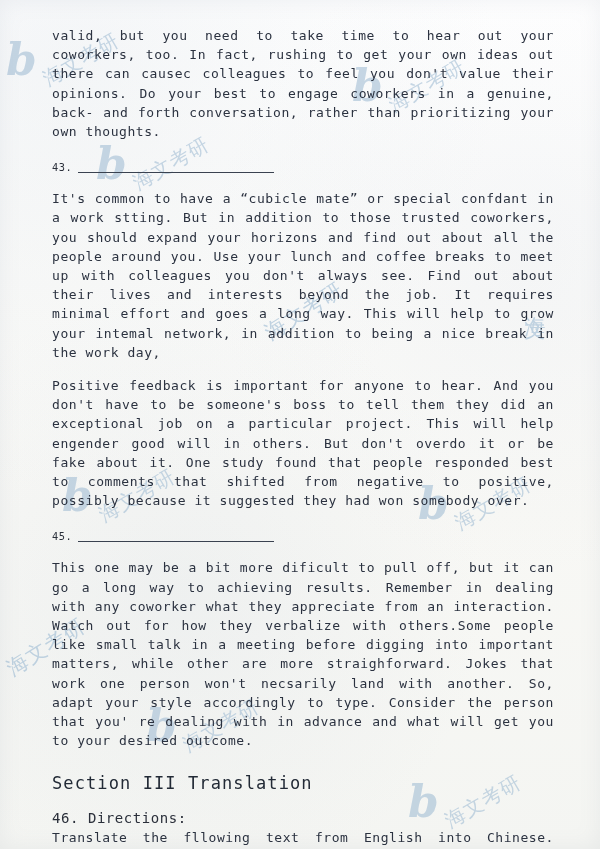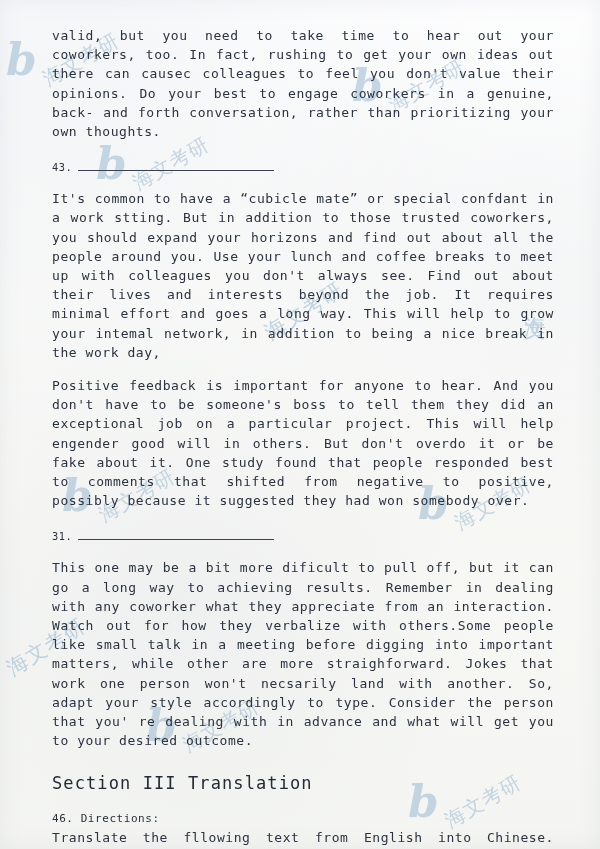--- a/index.html
+++ b/index.html
@@ -48,21 +48,21 @@
   }
   p.para.tight {
     margin-bottom: 12px;
   }
   .blank-item {
     margin: 18px 0 14px 0;
     font-size: 10.3px;
     line-height: 16px;
     letter-spacing: 0.55px;
     display: flex;
-    align-items: flex-start;
+    align-items: center;
     gap: 6px;
   }
   .blank-item .num {
     white-space: pre;
   }
   .blank-item .rule {
     display: inline-block;
     width: 196px;
     border-bottom: 1px solid #3a4250;
     height: 11px;
@@ -71,21 +71,21 @@
     margin: 22px 0 16px 0;
     font-size: 17px;
     letter-spacing: 1.1px;
     text-align: left;
     font-weight: normal;
     font-family: "DejaVu Sans Mono", monospace;
     color: #222a36;
   }
   .directions {
     margin: 0 0 0 0;
-    font-size: 11px;
+    font-size: 14px;
     letter-spacing: 0.55px;
     line-height: 19px;
   }
   
   .wm {
     position: absolute;
     z-index: 2;
     pointer-events: none;
     color: #9fb9cf;
     opacity: 0.55;
@@ -194,21 +194,21 @@
       <span class="num">43.</span>
       <span class="rule"></span>
     </div>
 
     <p class="para">It's common to have a “cubicle mate” or special confdant in a work stting. But in addition to those trusted coworkers, you should expand your horizons and find out about all the people around you. Use your lunch and coffee breaks to meet up with colleagues you don't always see. Find out about their lives and interests beyond the job. It requires minimal effort and goes a long way. This will help to grow your intemal network, in addition to being a nice break in the work day,</p>
 
 
     <p class="para">Positive feedback is important for anyone to hear. And you don't have to be someone's boss to tell them they did an exceptional job on a particular project. This will help engender good will in others. But don't overdo it or be fake about it. One study found that people responded best to comments that shifted from negative to positive, possibly because it suggested they had won somebody over.</p>
 
     <div class="blank-item">
-      <span class="num">31.</span>
+      <span class="num">45.</span>
       <span class="rule"></span>
     </div>
 
     <p class="para tight">This one may be a bit more dificult to pull off, but it can go a long way to achieving results. Remember in dealing with any coworker what they appreciate from an interaction. Watch out for how they verbalize with others.Some people like small talk in a meeting before digging into important matters, while other are more straighforward. Jokes that work one person won't necsarily land with another. So, adapt your style accordingly to type. Consider the person that you' re dealing with in advance and what will get you to your desired outcome.</p>
 
     <h2 class="section-title">Section III Translation</h2>
 
     <div class="directions">46. Directions:</div>
 
     <p class="para">Translate the fllowing text from English into Chinese. Write your translation on ANSWER SHEET. (6 points)</p>

